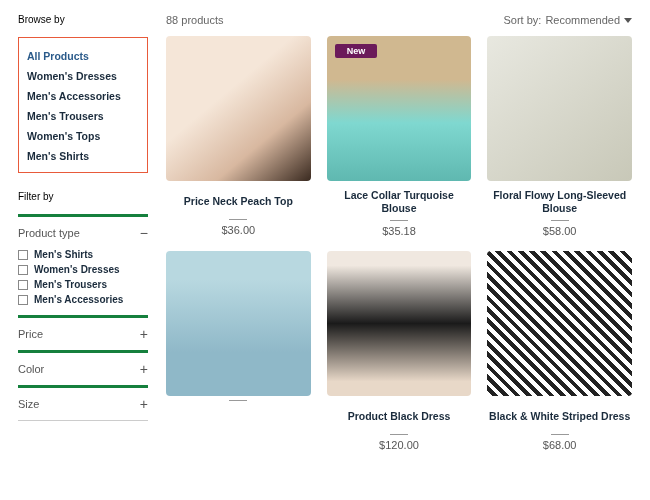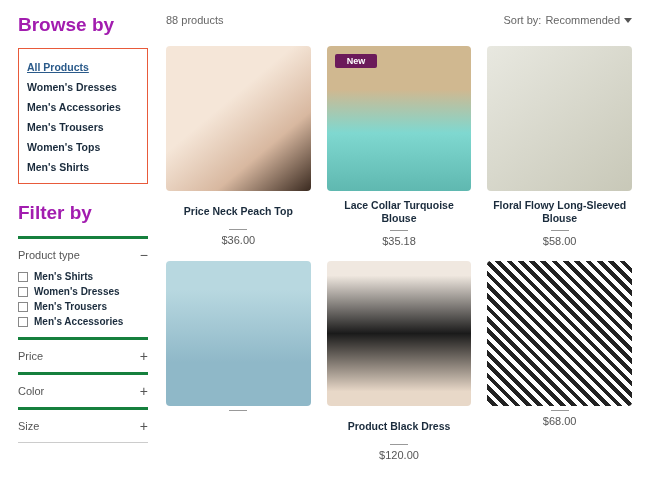--- a/index.html
+++ b/index.html
@@ -1,29 +1,29 @@
 <!DOCTYPE html>
 <html><head>
 <meta charset="utf-8">
 <style>
 * { box-sizing: border-box; margin: 0; padding: 0; }
 body { font-family: -apple-system, BlinkMacSystemFont, 'Segoe UI', sans-serif; font-size: 12px; color: #1a2b3c; background: #fff; width: 650px; height: 500px; overflow: hidden; padding: 14px 18px; }
 .layout { display: flex; gap: 18px; height: 100%; }
 .sidebar { width: 130px; flex-shrink: 0; }
 .main { flex: 1; display: flex; flex-direction: column; }
-.section-title { font-size: 19px; font-weight: 700; color: #a21caf; margin-bottom: 12px; }
+.section-title { font-size: 10px; font-weight: 400; color: #000000; margin-bottom: 12px; }
 .browse-box { border: 1.5px solid #e85a3a; padding: 8px 8px 6px 8px; margin-bottom: 18px; }
 .browse-item { display: block; font-size: 10.5px; font-weight: 600; color: #1a2b3c; padding: 4px 0; cursor: pointer; }
-.browse-item.active { color: #2a5a8a; text-decoration: underline; }
+.browse-item.active { color: #2a5a8a; }
 .filter-group { border-top: 3px solid #15803d; border-bottom: 1px solid #ccc; padding: 8px 0; margin-bottom: -1px; }
 .filter-header { display: flex; justify-content: space-between; align-items: center; cursor: pointer; font-size: 11px; color: #555; }
 .filter-body { margin-top: 6px; }
 .chk-row { display: flex; align-items: center; gap: 6px; padding: 2px 0; font-size: 10px; font-weight: 600; cursor: pointer; }
 .chk { width: 10px; height: 10px; border: 1px solid #888; flex-shrink: 0; }
-.topbar { display: flex; justify-content: space-between; align-items: flex-start; font-size: 11px; color: #666; margin-bottom: 20px; }
+.topbar { display: flex; justify-content: space-between; align-items: flex-start; font-size: 11px; color: #666; margin-bottom: 10px; }
 .sort { display: flex; align-items: center; gap: 4px; cursor: pointer; }
 .grid { display: grid; grid-template-columns: repeat(3, 1fr); gap: 14px 16px; overflow: hidden; }
 .card { text-align: center; }
 .thumb { width: 100%; aspect-ratio: 1/1; border-radius: 4px; background: #ddd; position: relative; overflow: hidden; }
 .badge { position: absolute; top: 8px; left: 8px; background: #6b1a5a; color: #fff; font-size: 9px; font-weight: 700; padding: 2px 12px; border-radius: 2px; }
 .pname { font-size: 10.5px; font-weight: 700; color: #1a2b3c; margin-top: 8px; line-height: 1.3; min-height: 26px; display: flex; align-items: center; justify-content: center; }
 .divider { width: 18px; height: 1px; background: #999; margin: 4px auto; }
 .price { font-size: 11px; color: #555; }
 .icon-toggle { font-size: 14px; font-weight: 400; }
 .chevron { width: 0; height: 0; border-left: 4px solid transparent; border-right: 4px solid transparent; border-top: 5px solid #555; display: inline-block; }
@@ -135,18 +135,19 @@
         <div class="divider"></div>
       </div>
       <div class="card">
         <div class="thumb p4"></div>
         <div class="pname">Product Black Dress</div>
         <div class="divider"></div>
         <div class="price">$120.00</div>
       </div>
       <div class="card">
         <div class="thumb p5"></div>
+        <div class="pname">Black &amp; White Striped Dress</div>
         <div class="divider"></div>
         <div class="price">$68.00</div>
       </div>
     </div>
   </main>
 </div>
 
 </body></html>

